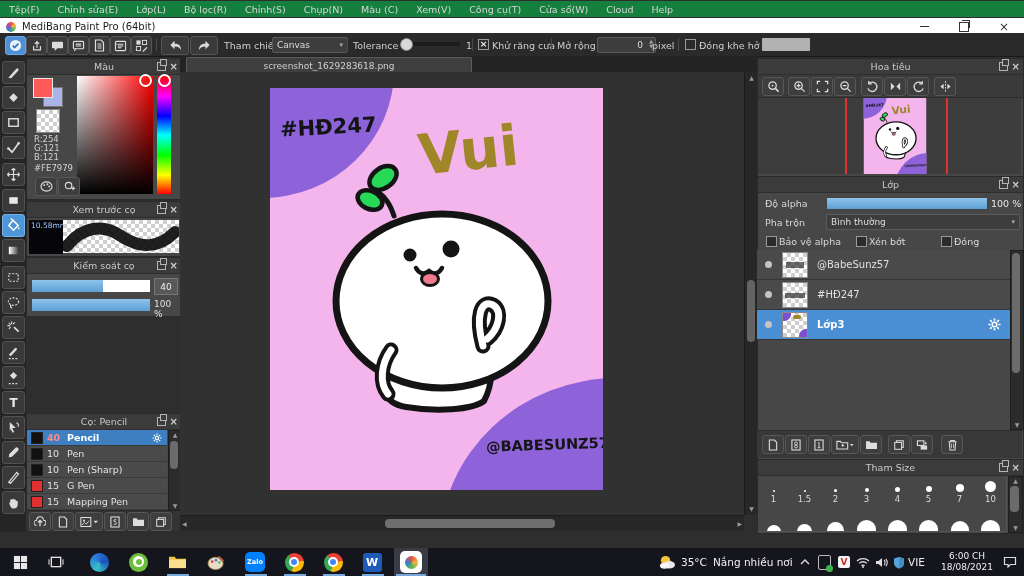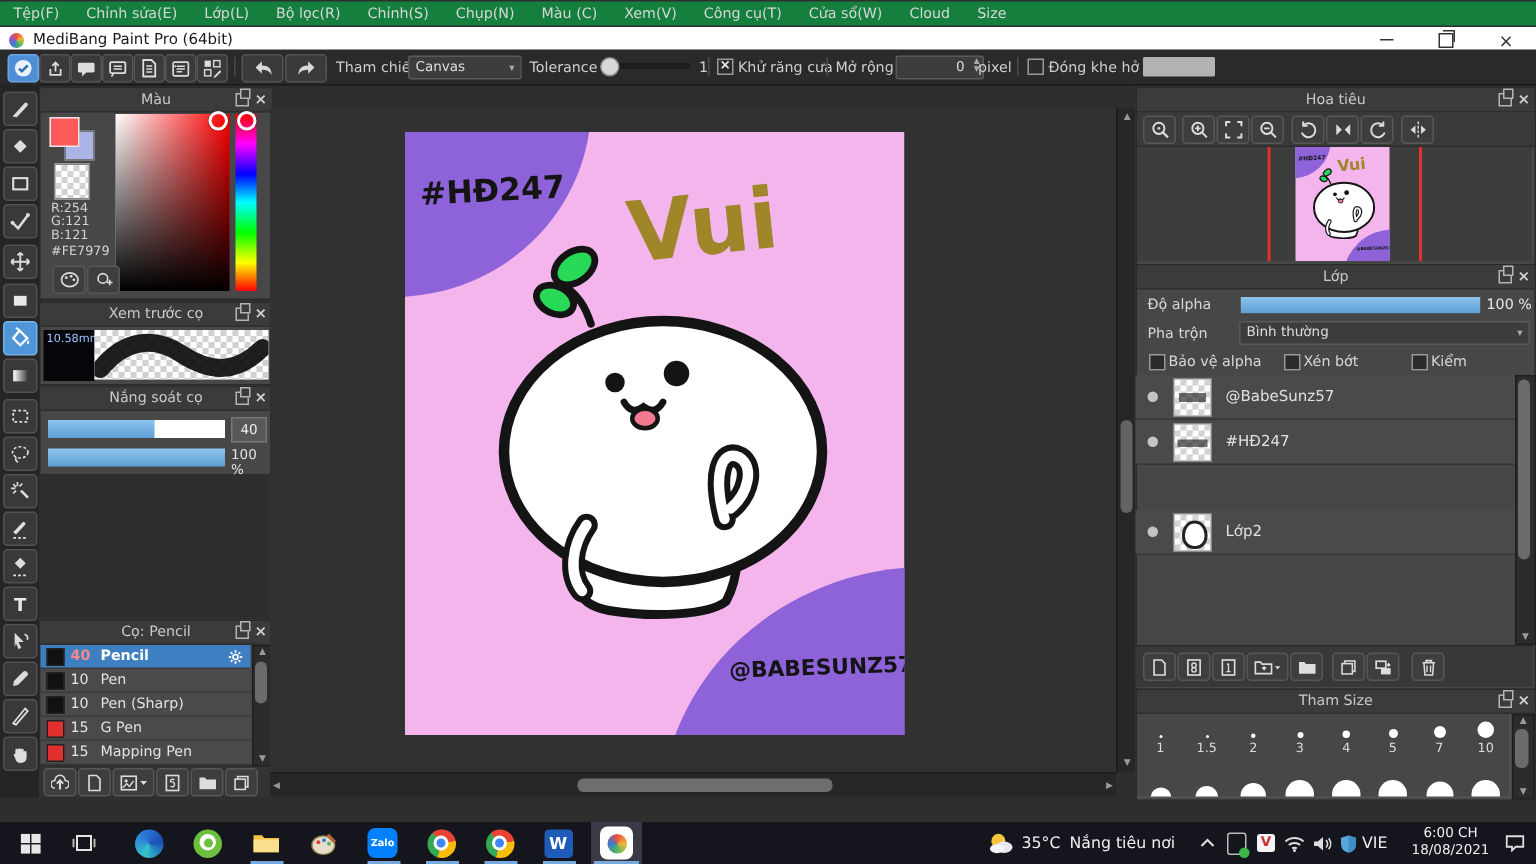--- a/index.html
+++ b/index.html
@@ -142,21 +142,21 @@
     <span>Chỉnh sửa(E)</span>
     <span>Lớp(L)</span>
     <span>Bộ lọc(R)</span>
     <span>Chỉnh(S)</span>
     <span>Chụp(N)</span>
     <span>Màu (C)</span>
     <span>Xem(V)</span>
     <span>Công cụ(T)</span>
     <span>Cửa sổ(W)</span>
     <span>Cloud</span>
-    <span>Size</span>
+    <span>Help</span>
   </div>
 
   <div class="abs" id="toolbar">
     <div class="tbtn blue" style="left:5px">
       <svg width="13" height="13" viewBox="0 0 14 14">
           <circle cx="7" cy="7" r="6" fill="#eaf3fc"></circle>
           <path d="M4 7.2 l2 2 L10.2 5" stroke="#2f6db0" stroke-width="1.8" fill="none"></path>
         </svg>
     </div>
     <div class="tbtn" style="left:26px">
@@ -395,21 +395,21 @@
     </div>
     <div class="abs checker" style="left:36px;top:18px;width:116px;height:33px">
       <svg width="116" height="33" viewBox="0 0 116 33">
         <path d="M4,26 C20,6 40,4 58,16 C78,29 95,29 112,12" stroke="#0d0d0d" stroke-width="12" fill="none" stroke-linecap="round" opacity="0.92"></path>
       </svg>
     </div>
   </div>
 
   <div class="panel" style="left:26px;top:257px;width:154px;height:58px">
     <div class="phead">
-      <span>Nắng soát cọ</span>
+      <span>Kiểm soát cọ</span>
       <span class="phico">
           <span class="pop"></span>
           <span class="xico">×</span>
         </span>
     </div>
     <div class="abs" style="left:5px;top:22px;width:118px;height:12px;background:#fff">
       <div style="width:60%;height:100%;background:linear-gradient(to bottom,#8ec4ec,#5d9fd4)"></div>
     </div>
     <div class="abs" style="left:127px;top:20px;width:22px;height:15px;background:#585858;border:1px solid #777;color:#eee;font-size:9px;display:flex;align-items:center;justify-content:center">40</div>
     <div class="abs" style="left:5px;top:41px;width:118px;height:12px;background:linear-gradient(to bottom,#8ec4ec,#5d9fd4)"></div>
@@ -494,20 +494,25 @@
         </svg>
       </div>
     <div class="abs mini-btn" style="left:124px;top:1px">
         <svg width="12" height="12" viewBox="0 0 14 14">
           <rect x="2" y="4" width="8" height="8" fill="none" stroke="#ddd" stroke-width="1.2"></rect>
           <path d="M4 4 V2 h8 v8 h-2" fill="none" stroke="#ddd" stroke-width="1.2"></path>
         </svg>
       </div>
   </div>
 
+  <div class="abs" id="tabbar">
+    <div id="tab">
+        <span>screenshot_1629283618.png</span>
+      </div>
+  </div>
   <div class="abs" id="viewport"></div>
   <svg class="abs" style="left:270px;top:88px" width="333" height="402" viewBox="0 0 333 402">
     <use href="#artsym"></use>
   </svg>
 
   <div class="abs" style="left:744px;top:72px;width:13px;height:443px;background:#272727;border-left:1px solid #1b1b1b">
     <div class="sarr" style="margin-top:2px">▲</div>
     <div style="position:absolute;left:2px;top:208px;width:8px;height:62px;background:#636363;border-radius:4px"></div>
     <div class="sarr" style="position:absolute;bottom:2px;width:100%">▼</div>
   </div>
@@ -598,43 +603,49 @@
     <div class="abs" style="left:7px;top:40px;color:#d8d8d8;font-size:9.5px">Pha trộn</div>
     <div class="dropdown" style="left:68px;top:37px;width:184px">
       <span>Bình thường</span>
       <span class="arr">▾</span>
     </div>
     <span class="cbox" style="position:absolute;left:8px;top:59px"></span>
     <span class="abs" style="left:21px;top:59px;color:#d8d8d8;font-size:9.5px">Bảo vệ alpha</span>
     <span class="cbox" style="position:absolute;left:98px;top:59px"></span>
     <span class="abs" style="left:111px;top:59px;color:#d8d8d8;font-size:9.5px">Xén bớt</span>
     <span class="cbox" style="position:absolute;left:183px;top:59px"></span>
-    <span class="abs" style="left:196px;top:59px;color:#d8d8d8;font-size:9.5px">Kiểm</span>
+    <span class="abs" style="left:196px;top:59px;color:#d8d8d8;font-size:9.5px">Đóng</span>
   </div>
 
   <div class="lrow" style="top:250px">
     <span class="visdot"></span>
     <span class="lthumb checker" style="position:relative">
         <span style="position:absolute;left:3px;top:9px;width:18px;height:6px;background:rgba(30,30,30,.65)"></span>
       </span>
     <span>@BabeSunz57</span>
   </div>
   <div class="lrow" style="top:280px">
     <span class="visdot"></span>
     <span class="lthumb checker" style="position:relative">
         <span style="position:absolute;left:2px;top:10px;width:20px;height:5px;background:rgba(30,30,30,.65)"></span>
       </span>
     <span>#HĐ247</span>
   </div>
-  <div class="lrow" style="top:340px">
+  <div class="lrow sel" style="top:310px">
     <span class="visdot"></span>
-    <span class="lthumb checker" style="position:relative">
-        <span style="position:absolute;left:5px;top:4px;width:13px;height:15px;border:2px solid #222;border-radius:50% 50% 45% 45%;background:#fff"></span>
-      </span>
-    <span>Lớp2</span>
+    <span class="lthumb checker" style="position:relative;overflow:hidden">
+      <span style="position:absolute;left:-6px;top:-6px;width:14px;height:14px;border-radius:50%;background:#7b4fd0"></span>
+      <span style="position:absolute;right:-6px;bottom:-6px;width:14px;height:14px;border-radius:50%;background:#7b4fd0"></span>
+      <span style="position:absolute;left:10px;top:2px;width:8px;height:4px;background:#9f8629;border-radius:2px"></span>
+    </span>
+    <span>Lớp3</span>
+    <svg width="15" height="15" viewBox="0 0 16 16" style="margin-left:auto;margin-right:8px">
+        <circle cx="8" cy="8" r="2.4" fill="none" stroke="#fff" stroke-width="1.6"></circle>
+        <path d="M8 1.5v2.4M8 12.1v2.4M1.5 8h2.4M12.1 8h2.4M3.4 3.4l1.7 1.7M10.9 10.9l1.7 1.7M12.6 3.4l-1.7 1.7M5.1 10.9l-1.7 1.7" stroke="#fff" stroke-width="1.8"></path>
+      </svg>
   </div>
   <div class="scrollv" style="left:1010px;top:250px;width:12px;height:178px">
     <div class="thumbv" style="top:2px;height:120px"></div>
     <div class="sarr" style="position:absolute;bottom:0;width:100%">▼</div>
   </div>
 
   <div class="abs" style="left:757px;top:430px;width:265px;height:27px;background:#383838;border-top:1px solid #2a2a2a">
     <div class="abs mini-btn" style="left:5px;top:4px">
         <svg width="10" height="12" viewBox="0 0 11 13">
           <path d="M1.5 1 h5.5 l2.5 2.5 V12 H1.5 Z" fill="none" stroke="#ddd" stroke-width="1.2"></path>
@@ -828,21 +839,21 @@
     <div class="runline" style="left:396px;width:30px"></div>
 
     <div class="tkicon" style="left:655px">
       <svg width="18" height="16" viewBox="0 0 19 17">
           <circle cx="8" cy="7" r="5" fill="#f5c63d"></circle>
           <ellipse cx="12" cy="11.5" rx="6" ry="4" fill="#e8e8ee"></ellipse>
           <ellipse cx="7" cy="12.5" rx="5" ry="3.2" fill="#f6f6fa"></ellipse>
         </svg>
     </div>
     <span class="traytxt" style="left:681px;top:8px">35°C</span>
-    <span class="traytxt" style="left:713px;top:8px">Nắng tiêu nơi</span>
+    <span class="traytxt" style="left:713px;top:8px">Nắng nhiều nơi</span>
     <div class="tkicon" style="left:793px">
       <svg width="10" height="8" viewBox="0 0 10 8">
           <path d="M1 6 L5 2 L9 6" fill="none" stroke="#ddd" stroke-width="1.4"></path>
         </svg>
     </div>
     <div class="tkicon" style="left:812px">
       <div style="width:11px;height:13px;border:1px solid #bbb;border-radius:2px;position:relative">
           <span style="position:absolute;right:-3px;bottom:-3px;width:7px;height:7px;border-radius:50%;background:#3cb54a"></span>
         </div>
     </div>

